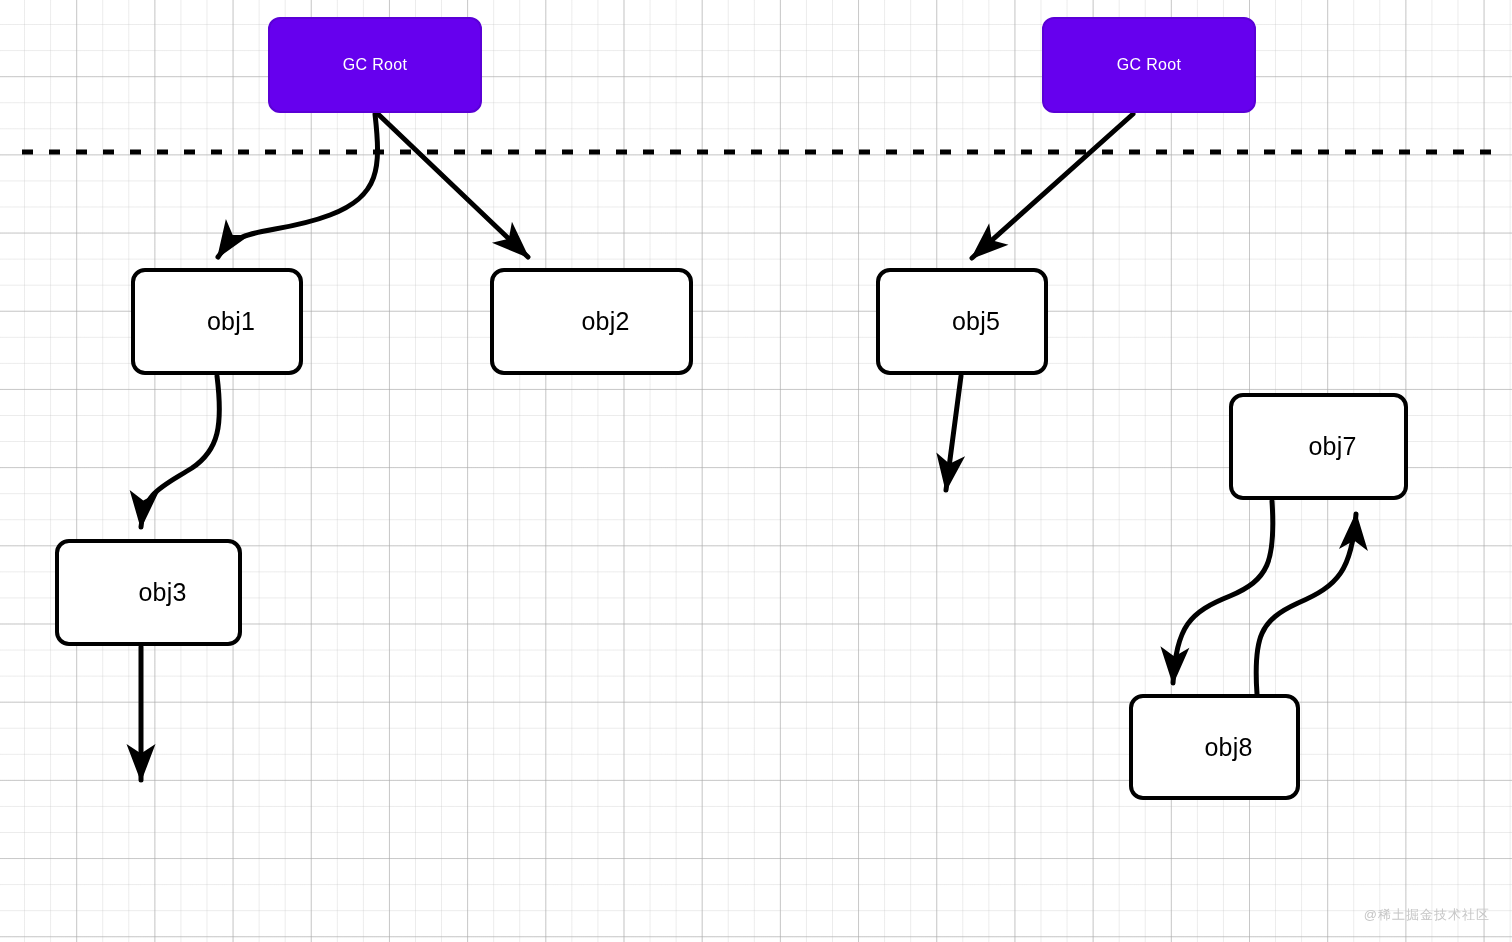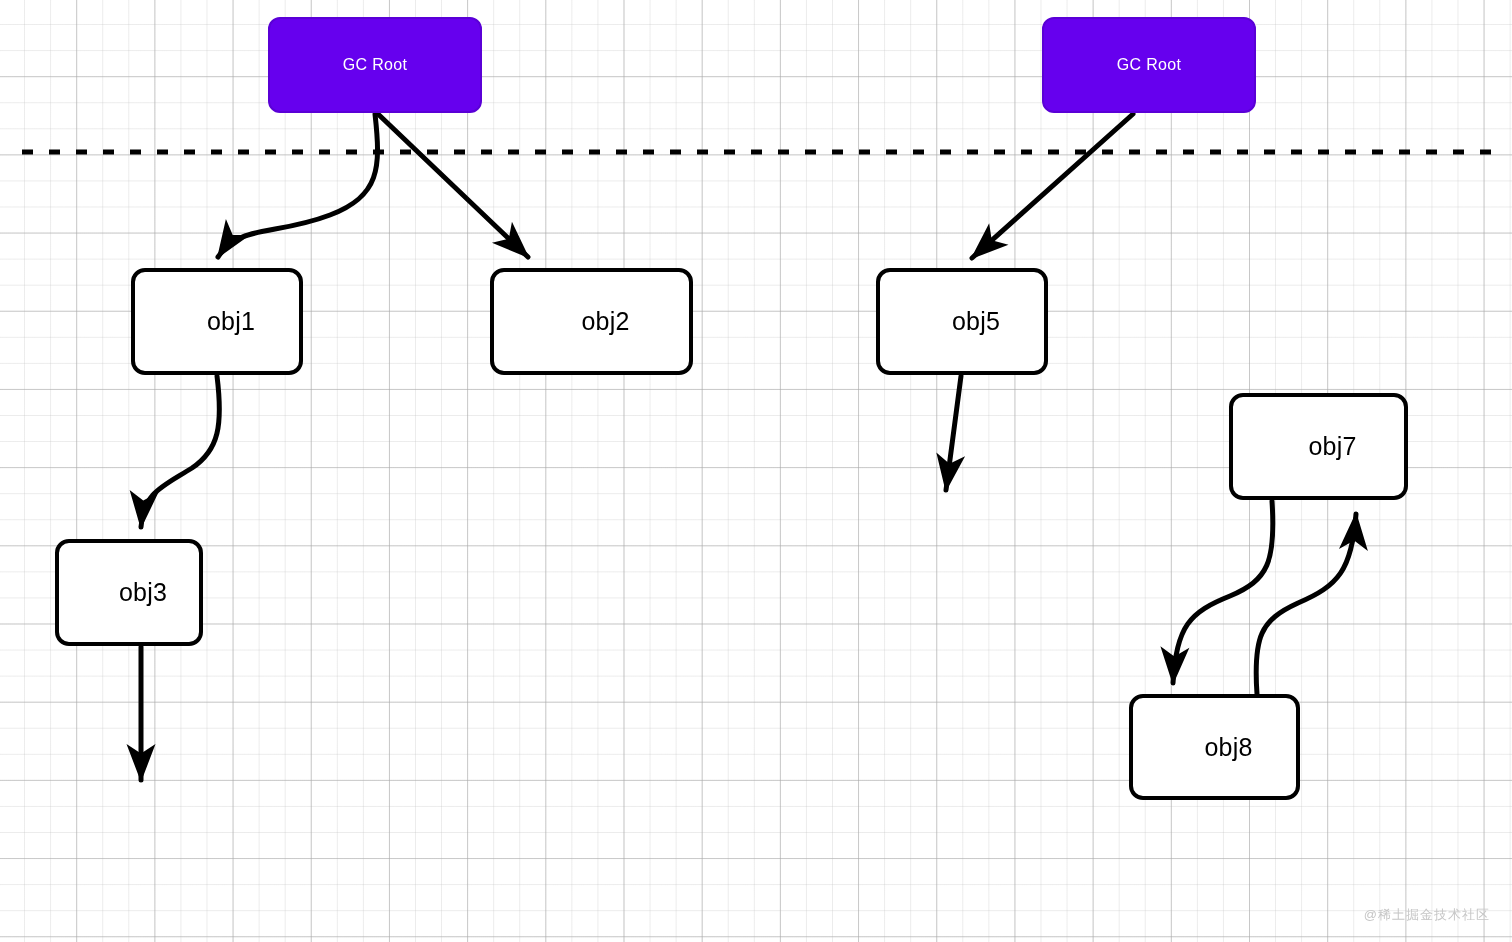--- a/index.html
+++ b/index.html
@@ -116,21 +116,21 @@
   </div>
 
   <div class="node node-obj" style="left:131px; top:268px; width:172px; height:107px;">
     <span class="node-label">obj1</span>
   </div>
 
   <div class="node node-obj" style="left:444px; top:268px; width:203px; height:107px;margin-left:46px;">
     <span class="node-label">obj2</span>
   </div>
 
-  <div class="node node-obj" style="left:55px; top:539px; width:148px; height:107px;justify-content:center;">
+  <div class="node node-obj" style="left:55px; top:539px; width:187px; height:107px;justify-content:center;">
     <span class="node-label">obj3</span>
   </div>
 
 
   <div class="node node-obj" style="left:876px; top:268px; width:172px; height:107px;">
     <span class="node-label">obj5</span>
   </div>
 
 
   <div class="node node-obj" style="left:1229px; top:393px; width:179px; height:107px;">

